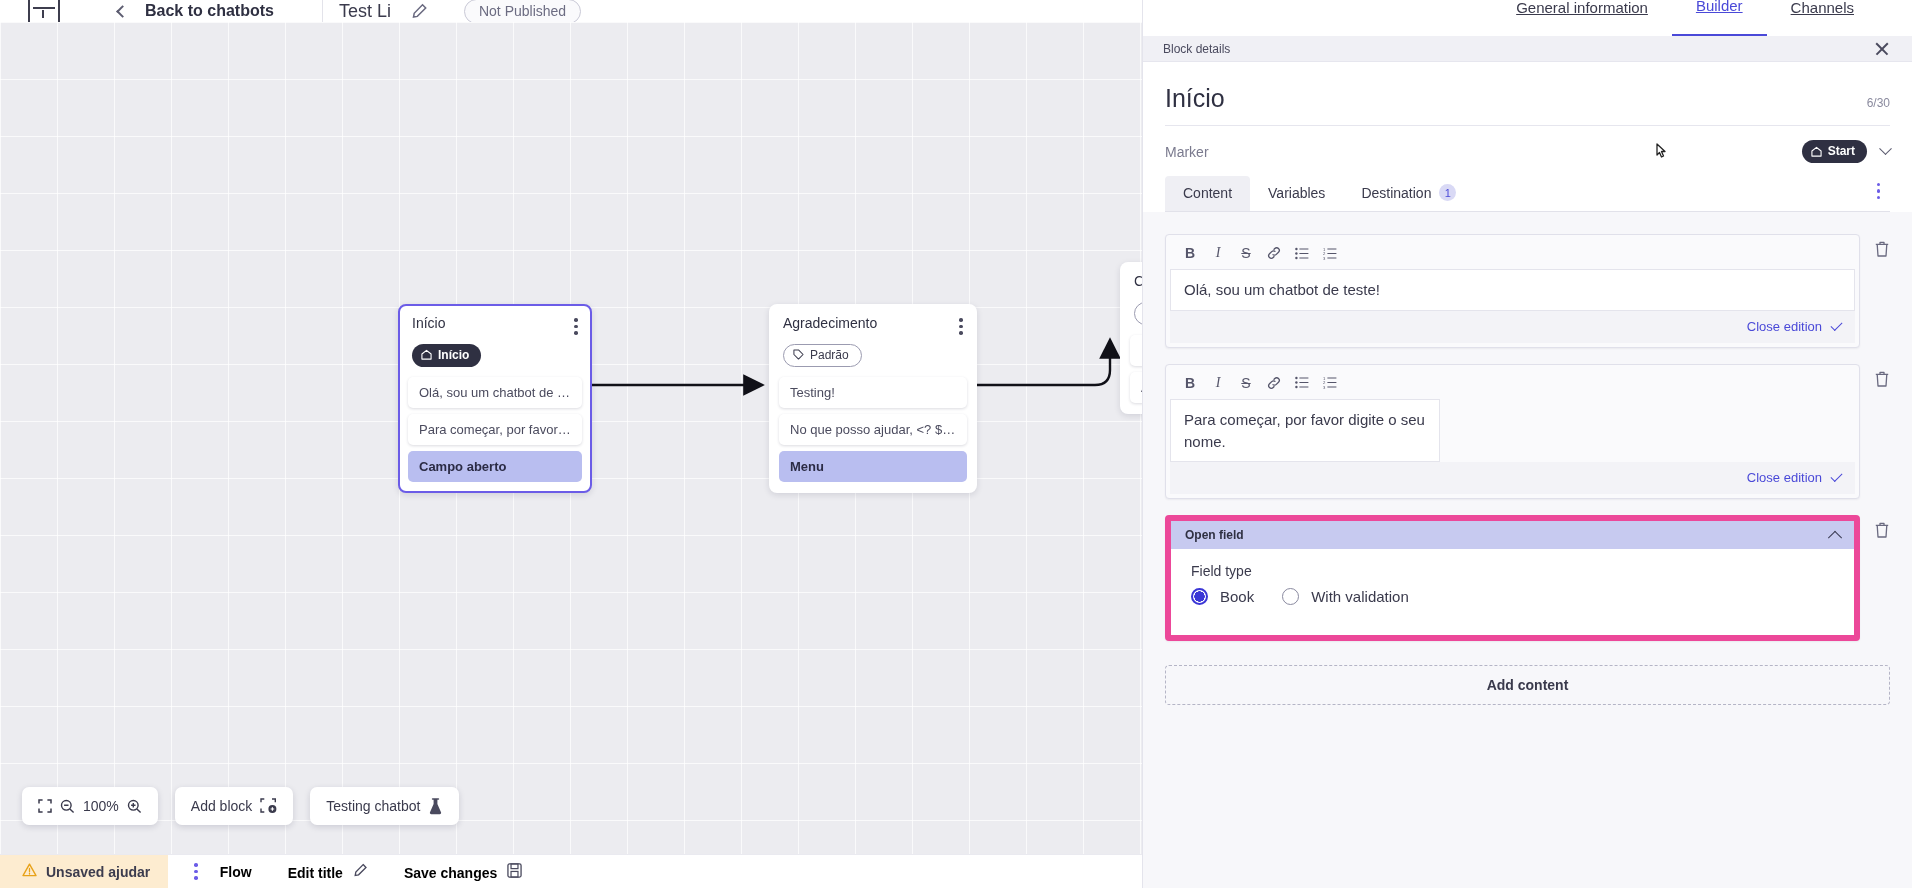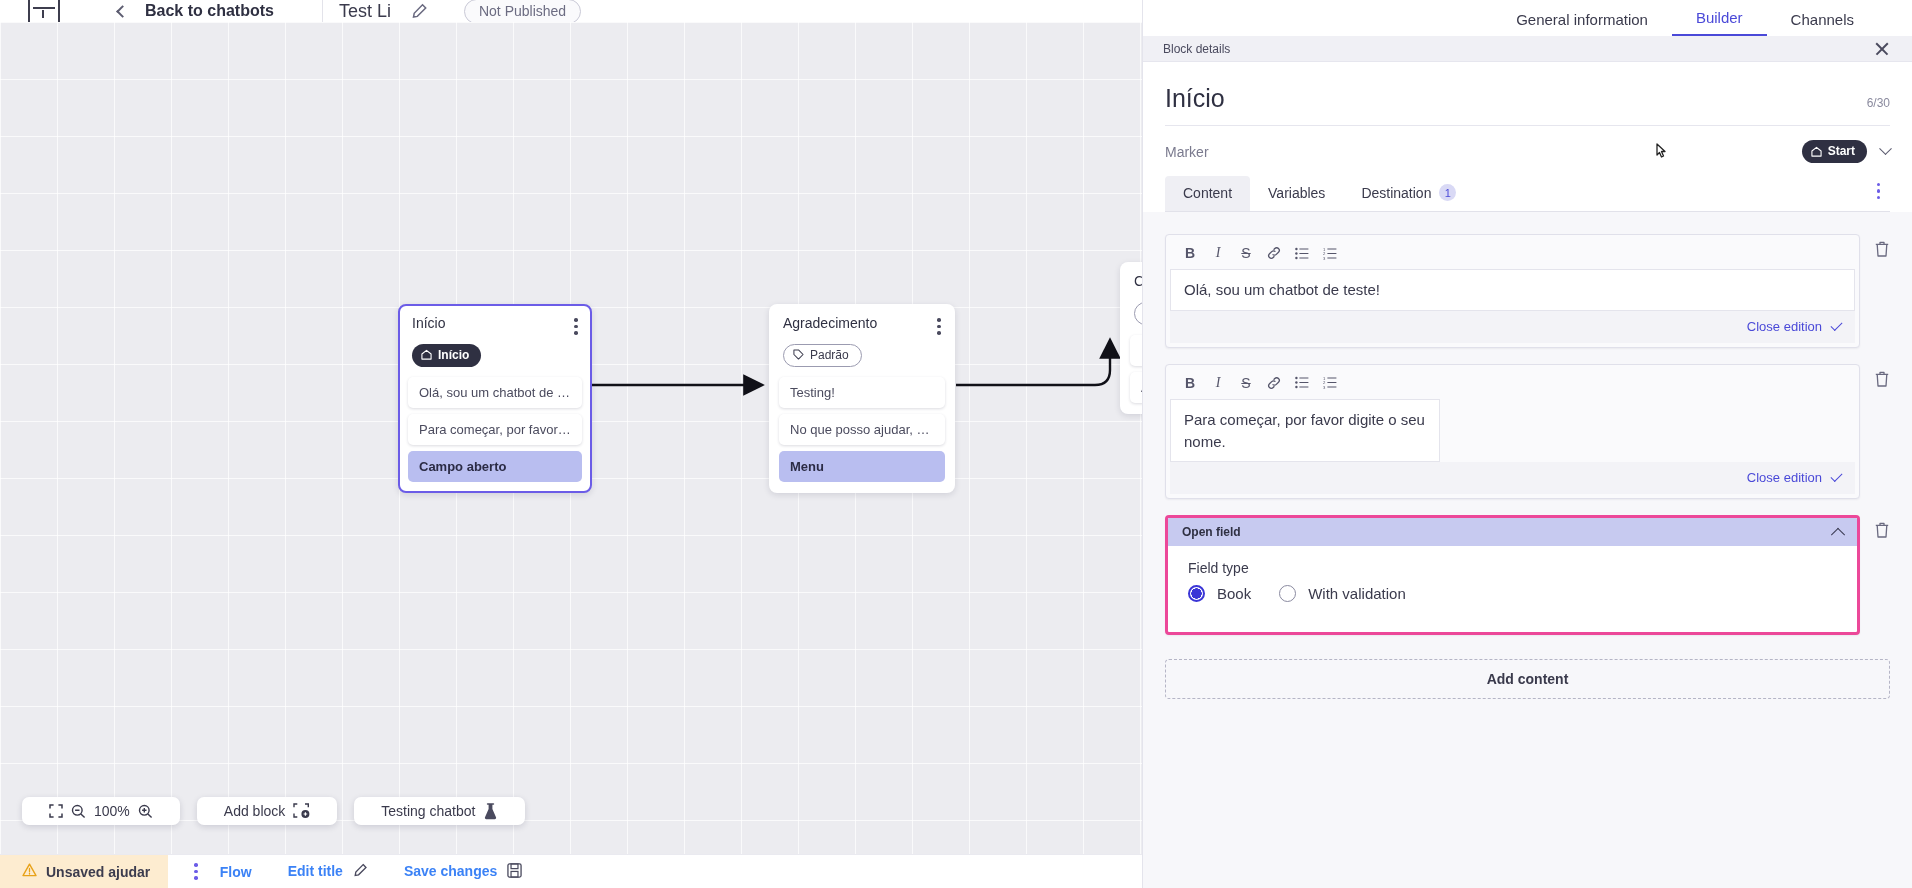--- a/index.html
+++ b/index.html
@@ -123,22 +123,22 @@
   .blk-item.accent {
     background: #b9bef0; color: #2b2b45; font-weight: bold;
     box-shadow: none;
   }
 
   
   .toolbar { position: absolute; left: 22px; bottom: 29px; display: flex; gap: 17px; z-index: 12; }
   .tb-pill {
     background: #fff; border-radius: 7px;
     box-shadow: 0 2px 6px rgba(30,30,60,0.15);
-    height: 28px; display: flex; align-items: center;
-    padding: 0 27px; gap: 8px;
+    height: 38px; display: flex; align-items: center;
+    padding: 0 16px; gap: 8px;
     font-size: 14px; color: #3a3a4c; white-space: nowrap;
   }
   .tb-pill svg { display: block; }
 
   
   .statusbar {
     position: absolute; left: 0; bottom: 0;
     width: 1560px; height: 34px;
     background: #ffffff;
     display: flex; align-items: center;
@@ -147,41 +147,41 @@
   }
   .unsaved {
     background: #fdecd0; height: 100%;
     display: flex; align-items: center; gap: 9px;
     padding: 0 18px 0 22px; white-space: nowrap;
   }
   .unsaved-txt { font-size: 14px; font-weight: bold; color: #3c3c4e; }
   .sb-dots { margin: 0 22px 0 26px; display: flex; flex-direction: column; gap: 3px; cursor: pointer; }
   .sb-dots i { width: 3.5px; height: 3.5px; border-radius: 50%; background: #6b5ce7; display: block; }
   .sb-item {
-    display: flex; align-items: flex-start; gap: 10px;
-    font-size: 14px; font-weight: bold; color: #3b82f6;
+    display: flex; align-items: flex-end; gap: 10px;
+    font-size: 14px; font-weight: bold; color: #000000;
     margin-right: 36px; white-space: nowrap;
   }
 
   
   .panel {
     position: absolute; top: 0; right: 0;
     width: 770px; height: 888px;
     background: #f7f7fa;
     border-left: 1px solid #e4e4ec;
     z-index: 40;
   }
   .panel-tabs {
     height: 36px; background: #fff;
     display: flex; align-items: flex-end; justify-content: flex-end;
     gap: 0; padding-right: 34px;
   }
   .ptab {
     font-size: 15px; color: #3a3a4c;
-    padding: 0 24px 8px; cursor: pointer; white-space: nowrap;
+    padding: 0 24px 20px; cursor: pointer; white-space: nowrap; text-decoration: underline;
   }
   .ptab.active { color: #4a49d8; border-bottom: 2px solid #4a49d8; font-weight: normal; }
 
   .panel-sub {
     height: 26px; background: #f0f0f5;
     display: flex; align-items: center; justify-content: space-between;
     padding: 0 22px 0 20px;
     border-bottom: 1px solid #e6e6ee;
   }
   .panel-sub-title { font-size: 12px; color: #4a4a5e; }
@@ -263,21 +263,21 @@
   .close-edit { font-size: 13px; color: #4a49d8; cursor: pointer; }
   .check-mk {
     width: 11px; height: 6px;
     border-left: 1.8px solid #4a49d8; border-bottom: 1.8px solid #4a49d8;
     transform: rotate(-45deg); margin-bottom: 3px;
   }
   .trash { width: 16px; height: 18px; flex: none; margin-top: 6px; cursor: pointer; }
 
   .field-card {
     flex: 1; background: #fff;
-    border: 3px solid #ec4899; border-radius: 4px;
+    border: 6px solid #ec4899; border-radius: 4px;
     box-shadow: 0 1px 2px rgba(30,30,60,0.06);
     overflow: hidden;
   }
   .field-head {
     background: #c7caf0; padding: 7px 14px;
     display: flex; align-items: center; justify-content: space-between;
     font-size: 12px; color: #2f3042; font-weight: bold;
   }
   .chev-up {
     width: 10px; height: 10px;
@@ -350,21 +350,21 @@
         <span>Início</span>
       </span>
     </div>
     <div class="blk-items">
       <div class="blk-item">Olá, sou um chatbot de teste!</div>
       <div class="blk-item">Para começar, por favor digite o ...</div>
       <div class="blk-item accent">Campo aberto</div>
     </div>
   </div>
 
-  <div class="block" style="left:769px; top:282px; width:186px;">
+  <div class="block" style="left:769px; top:282px; width:208px;">
     <div class="blk-head">
       <span class="blk-title">Agradecimento</span>
       <span class="blk-dots">
           <i></i>
           <i></i>
           <i></i>
         </span>
     </div>
     <div class="marker-row">
       <span class="tag-light">

